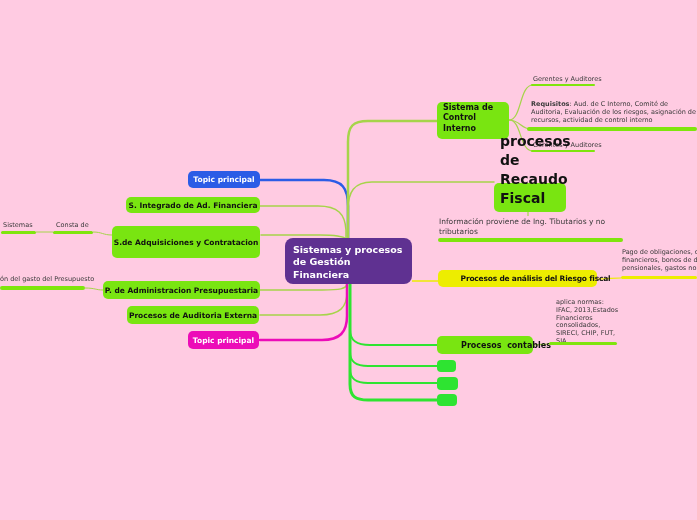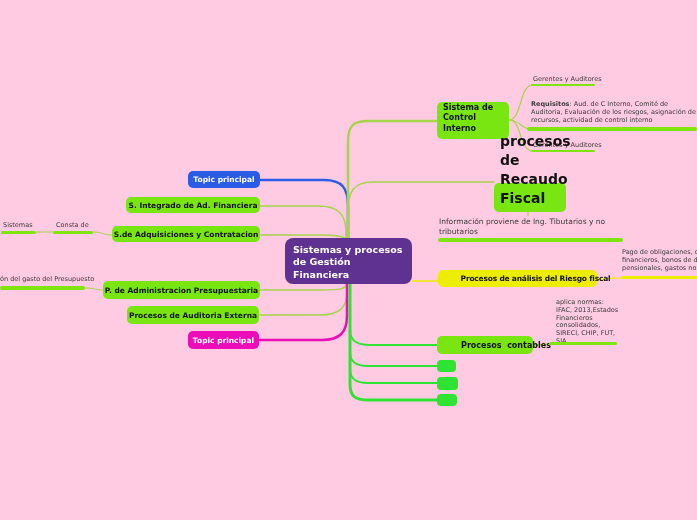--- a/index.html
+++ b/index.html
@@ -60,21 +60,21 @@
   </div>
 
   <div class="node blue" style="left:188px;top:171px;width:72px;height:17px;">
     <span>Topic principal</span>
   </div>
 
   <div class="node green" style="left:126px;top:197px;width:134px;height:16px;">
     <span>S. Integrado de Ad. Financiera</span>
   </div>
 
-  <div class="node green" style="left:112px;top:226px;width:148px;height:16px;">
+  <div class="node green" style="left:112px;top:226px;width:148px;height:32px;">
     <span>S.de Adquisiciones y Contratacion</span>
   </div>
 
   <div class="node green" style="left:103px;top:281px;width:157px;height:18px;">
     <span>P. de Administracion Presupuestaria</span>
   </div>
 
   <div class="node green" style="left:127px;top:306px;width:132px;height:18px;">
     <span>Procesos de Auditoria Externa</span>
   </div>

